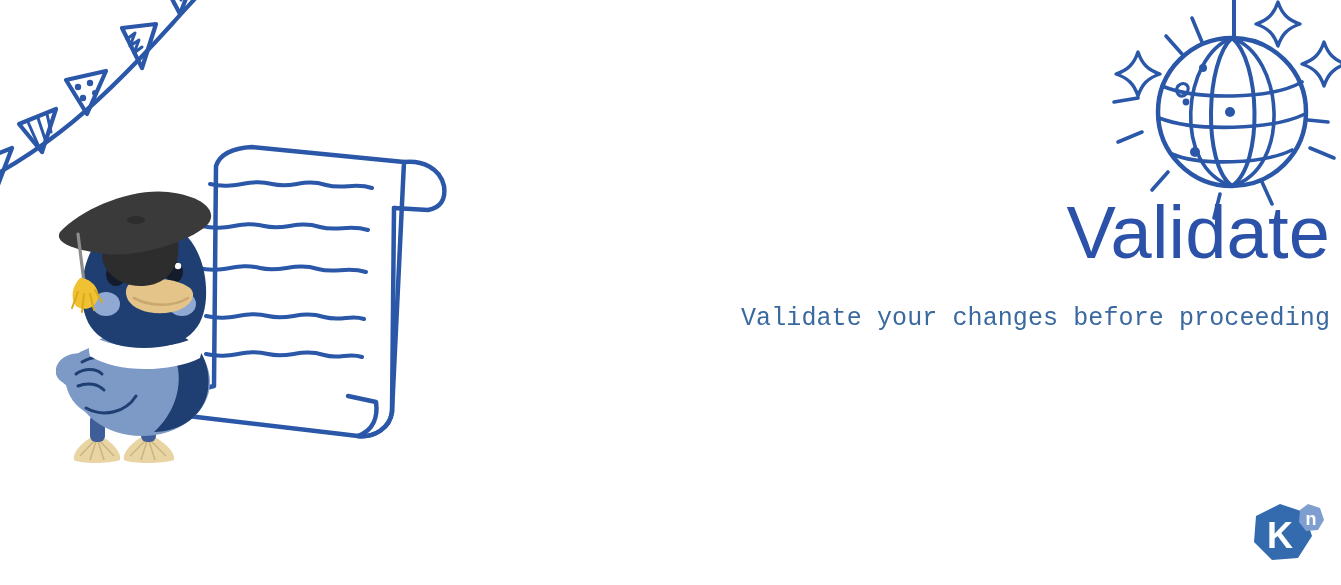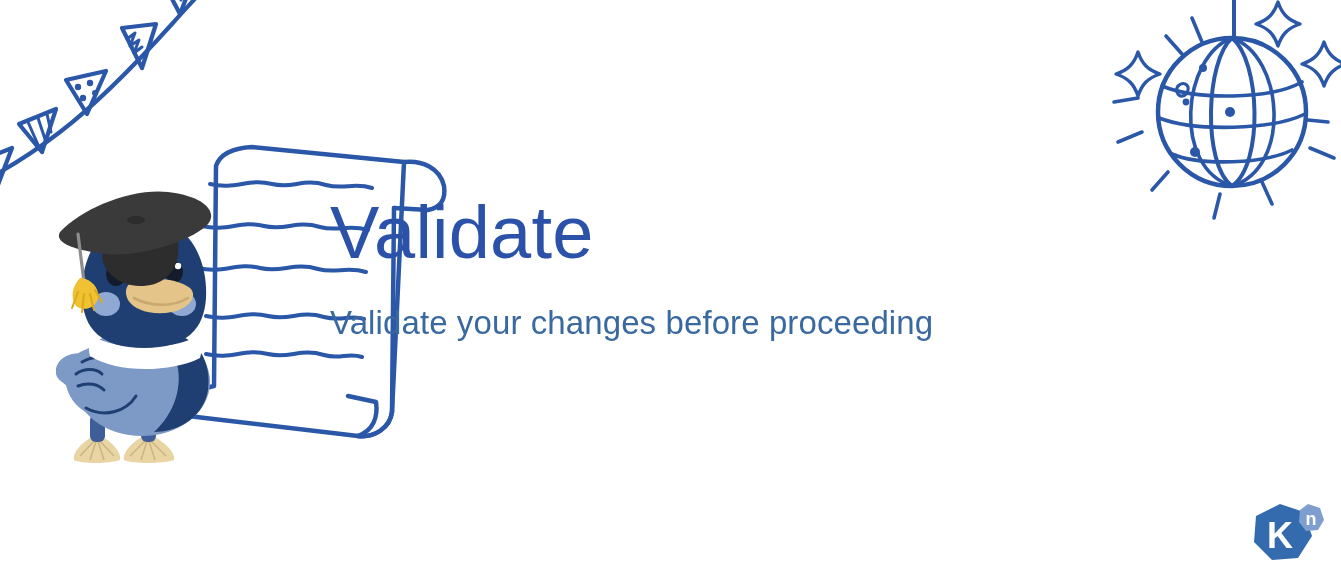--- a/index.html
+++ b/index.html
@@ -29,35 +29,35 @@
   #discoball { right: -4px; top: -10px; width: 235px; height: 245px; }
   #scroll    { left: 178px; top: 138px; width: 292px; height: 325px; }
   #mascot    { left: 56px;  top: 186px; width: 184px; height: 282px; }
 
   
   #text-block {
     position: absolute;
     left: 330px;
     top: 196px;
     width: 1000px;
-    text-align: left;
+    text-align: right;
   }
   #page-title {
     font-family: "Liberation Sans", sans-serif;
     font-size: 74px;
     font-weight: 300;
     letter-spacing: 0.2px;
     line-height: 1.0;
     color: #2b52a8;
     margin: 0;
     padding: 0;
   }
   #page-subtitle {
-    font-family: Liberation Sans, sans-serif;
-    font-size: 33px;
+    font-family: Liberation Mono, monospace;
+    font-size: 25px;
     font-weight: 400;
     letter-spacing: 0.1px;
     line-height: 1.0;
     color: #3a69a0;
     margin: 0;
     padding: 0;
     margin-top: 36px;
   }
 
   

